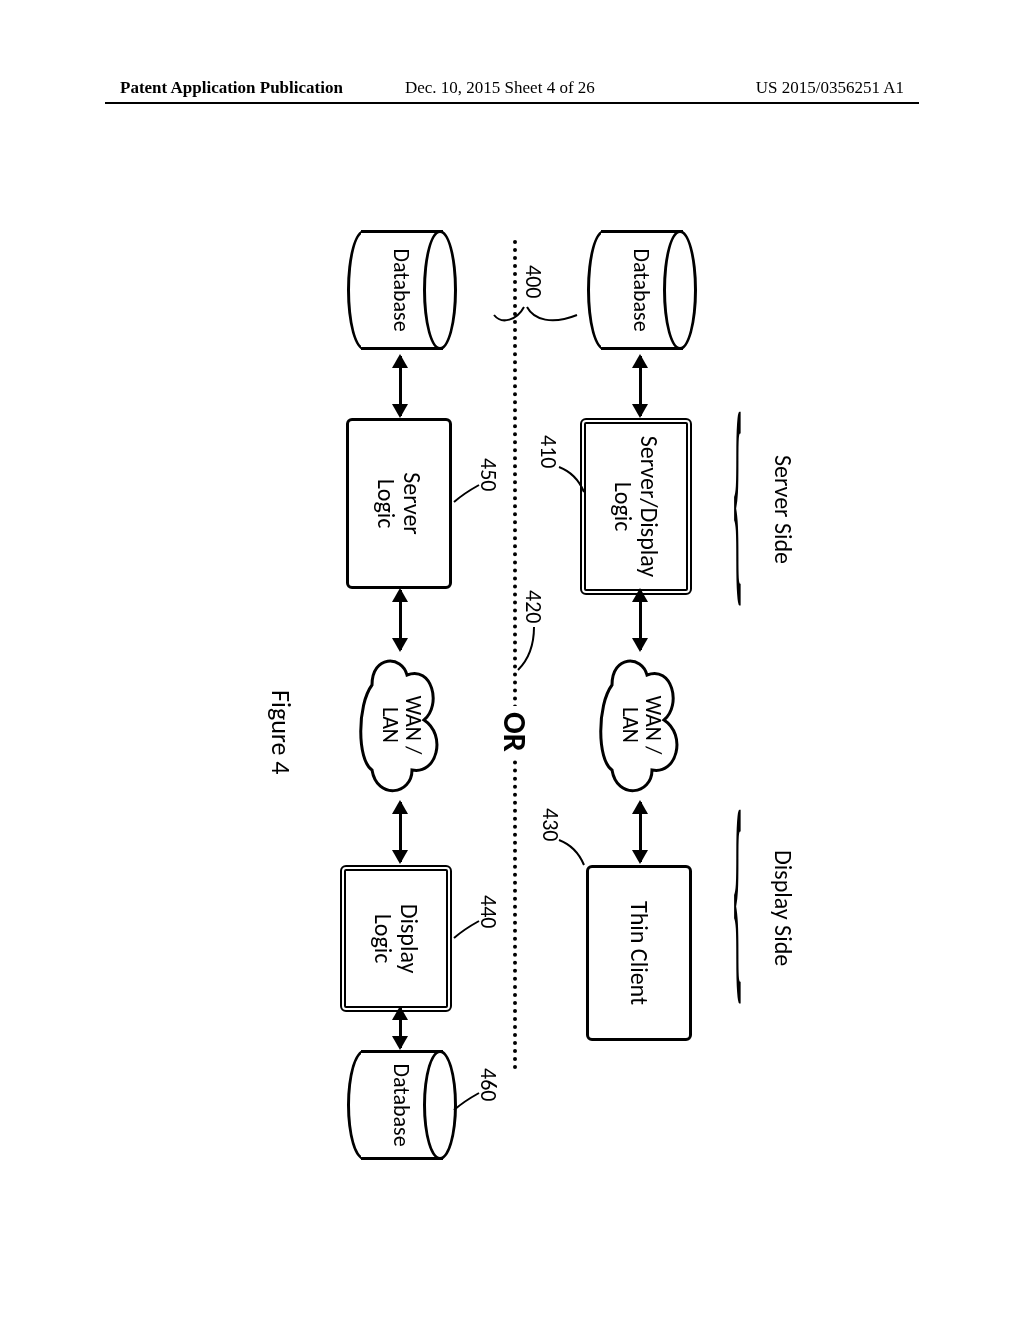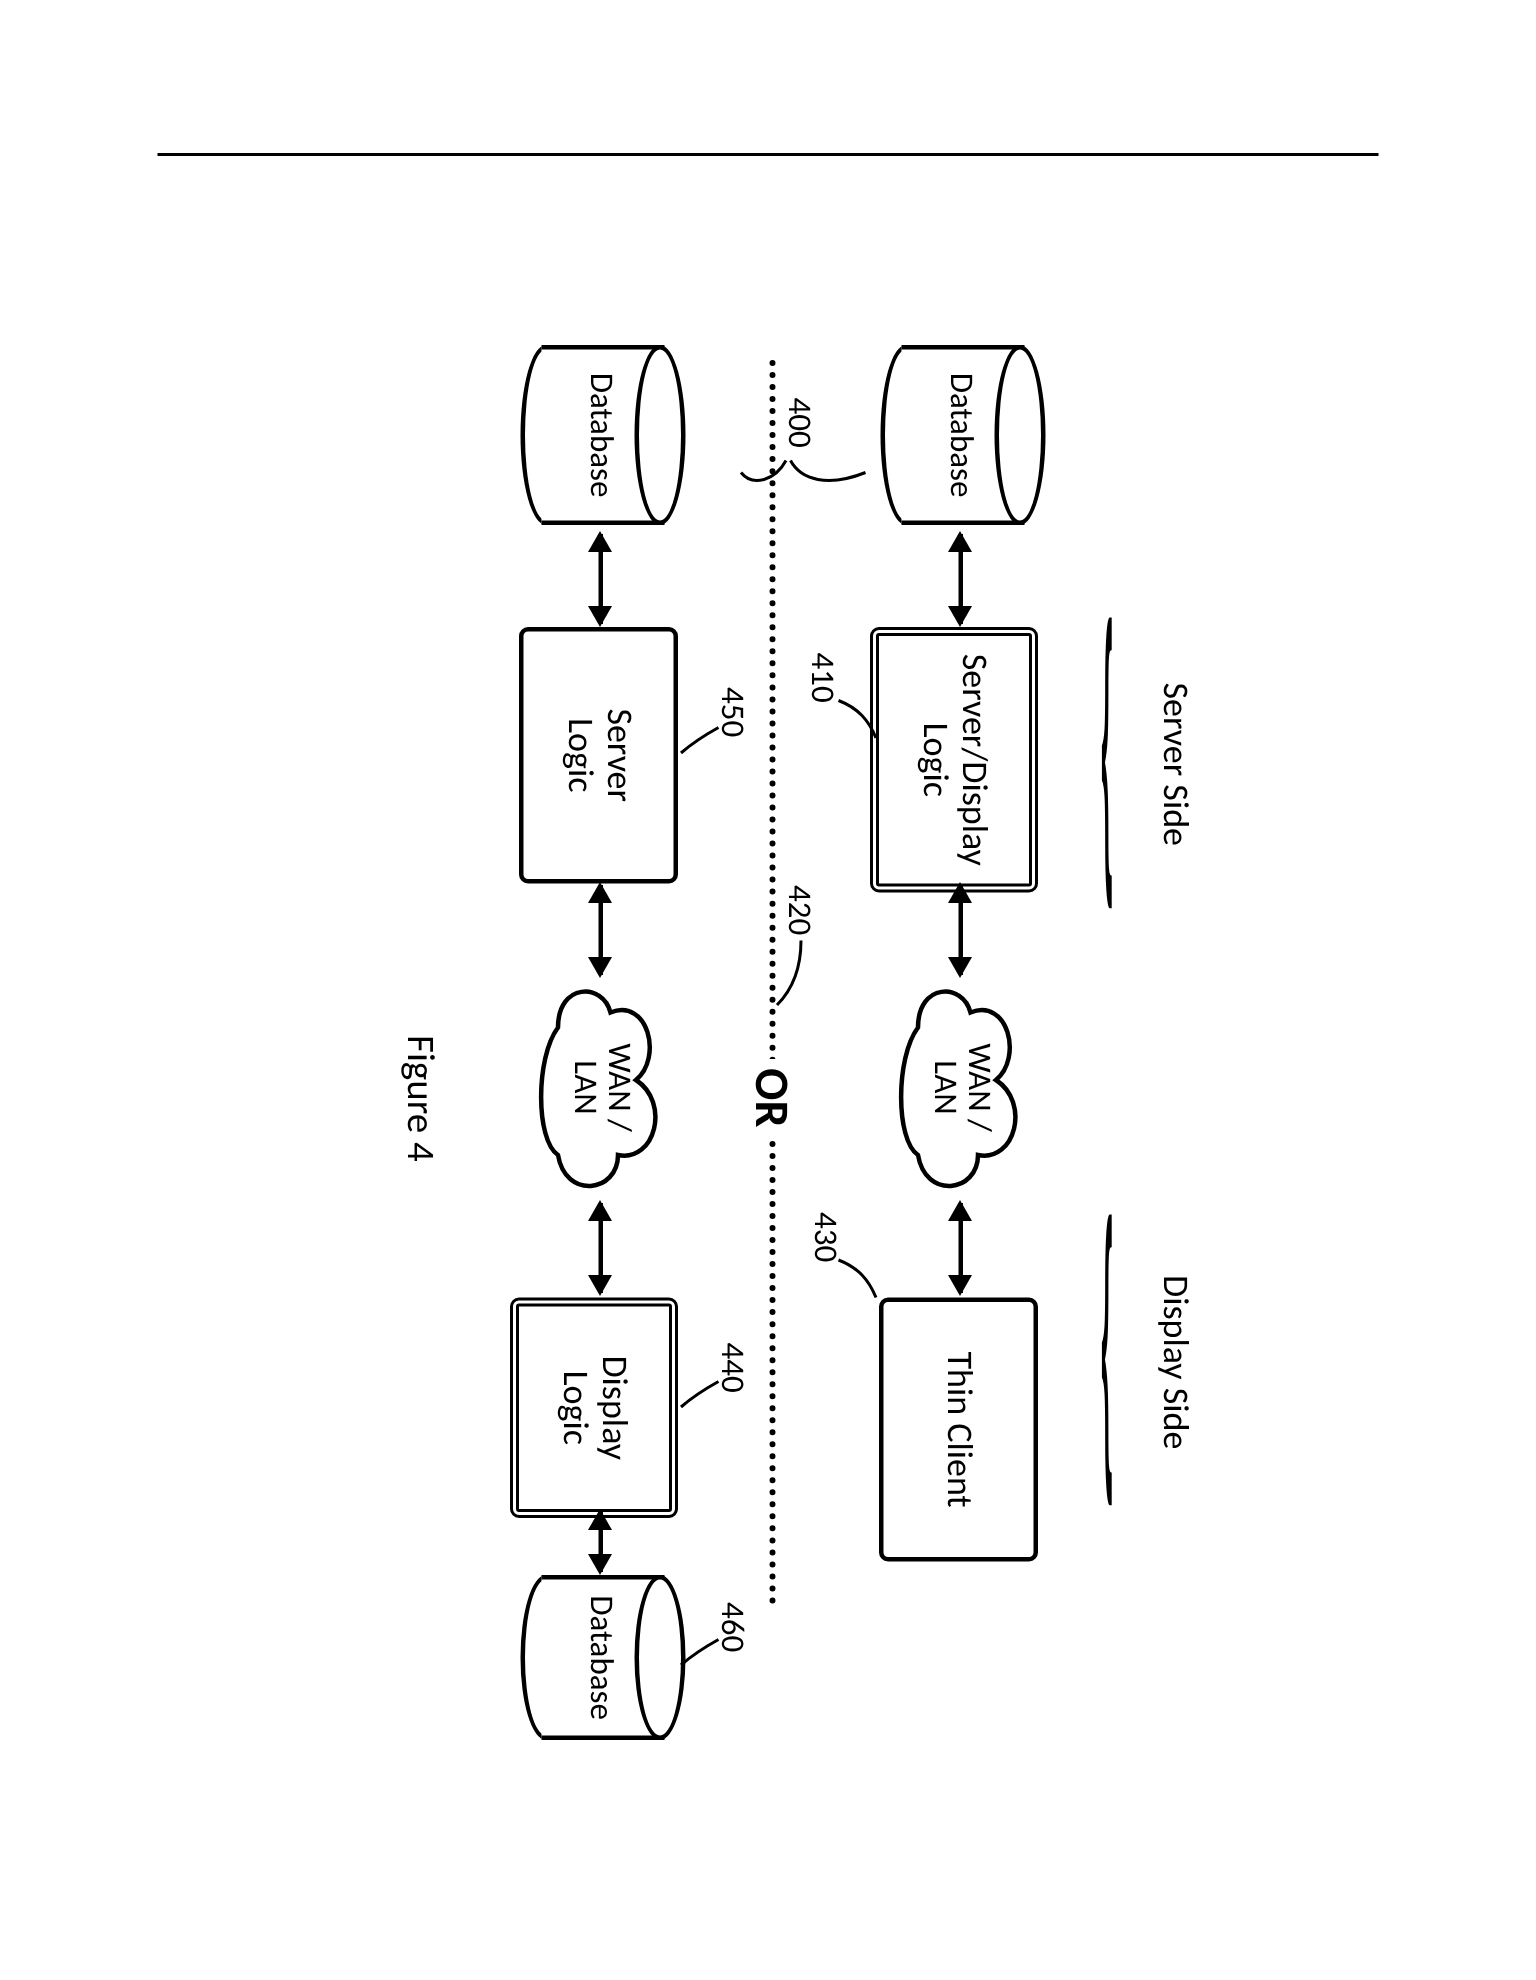--- a/index.html
+++ b/index.html
@@ -161,20 +161,25 @@
 
   .figcap {
     position:absolute;
     font-size:26px;
   }
 </style>
 </head>
 <body>
 <div class="page">
 
+<div class="header">
+  <span class="left">Patent Application Publication</span>
+  <span class="center">Dec. 10, 2015  Sheet 4 of 26</span>
+  <span class="right">US 2015/0356251 A1</span>
+</div>
 <div class="hr"></div>
 
 <div class="diagram">
 
   <div class="label" style="left:225px; top:-6px;">Server Side</div>
   <div class="brace" style="left:262px; top:12px;">⏟</div>
 
   <div class="label" style="left:620px; top:-6px;">Display Side</div>
   <div class="brace" style="left:660px; top:12px;">⏟</div>
 

